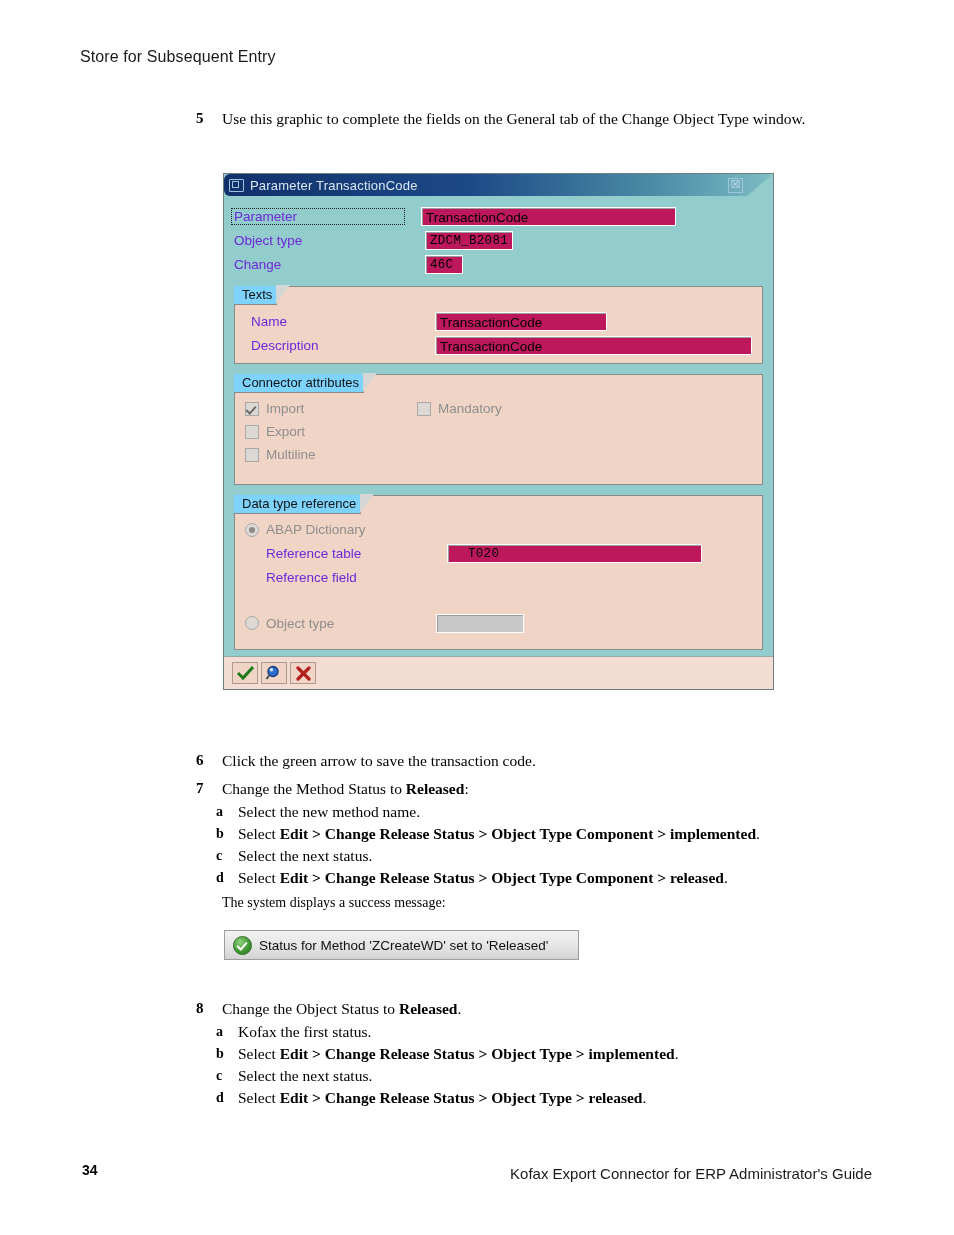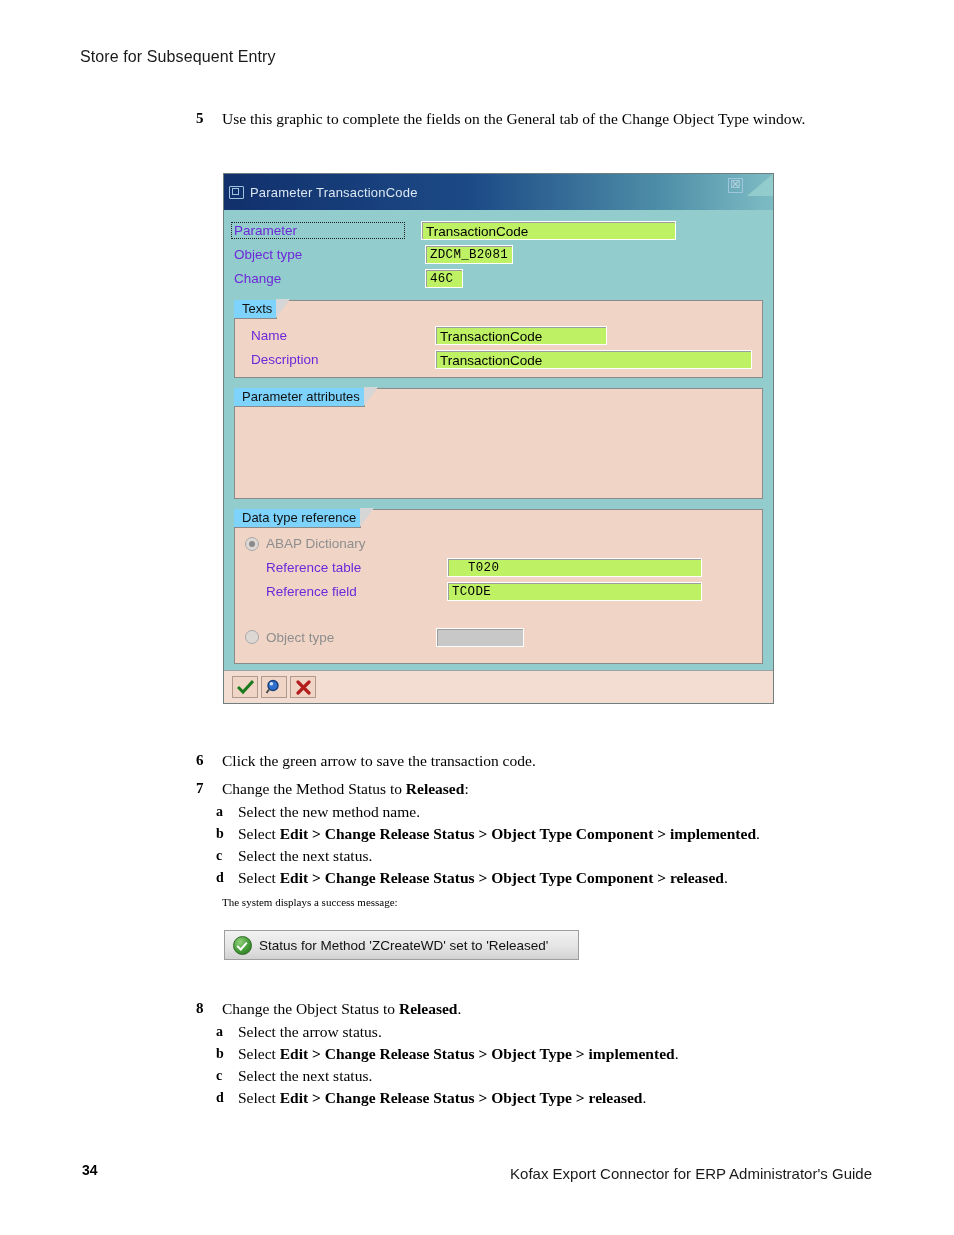--- a/index.html
+++ b/index.html
@@ -68,44 +68,45 @@
     line-height: 21px;
   }
   .substep-body {
     flex: 1 1 auto;
     font-size: 15.5px;
     line-height: 21px;
   }
   b { font-weight: bold; }
 
   .plain-line {
-    font-size: 11px;
+    font-size: 14px;
     line-height: 21px;
     margin-left: 0px;
   }
 
   
   .sap-dialog {
     position: absolute;
     left: 223px;
     top: 173px;
     width: 551px;
     border: 1px solid #6f7f7f;
     background: #93cccc;
     font-family: "Liberation Sans", sans-serif;
     box-sizing: border-box;
   }
   .titlebar {
-    height: 36px;
+    height: 22px;
     background: linear-gradient(to right, #11306c 0%, #1c4a86 45%, #4f8fa8 80%, #7ebcc4 100%);
     position: relative;
     display: flex;
     align-items: center;
     padding-left: 5px;
     overflow: hidden;
+    border-radius: 6px;
   }
   .titlebar:after {
     content: "";
     position: absolute;
     right: 0; top: 0;
     width: 26px; height: 22px;
     background: linear-gradient(135deg, #7ec0c6 0%, #93cccc 55%, #93cccc 100%);
     clip-path: polygon(100% 0, 100% 100%, 0 100%);
   }
   .tb-icon {
@@ -156,21 +157,21 @@
     font-size: 13.5px;
     color: #6d28d9;
     flex: 0 0 auto;
   }
   .flabel.focus {
     border: 1px dotted #202020;
     padding: 0px 2px;
     margin-left: -3px;
   }
   .sapinput {
-    background: #bef264;
+    background: #be185d;
     border: 1px solid #ffffff;
     box-shadow: inset 1px 1px 0 #9d9d9d;
     height: 19px;
     line-height: 19px;
     font-size: 13.5px;
     color: #000000;
     padding: 0 4px;
     box-sizing: border-box;
     white-space: nowrap;
     overflow: hidden;
@@ -371,40 +372,61 @@
         <span class="flabel" style="width:168px;padding-left:6px;">Name</span>
         <span class="sapinput" style="width:172px;margin-left:16px;">TransactionCode</span>
       </div>
       <div class="frow">
         <span class="flabel" style="width:168px;padding-left:6px;">Description</span>
         <span class="sapinput" style="width:330px;margin-left:16px;">TransactionCode</span>
       </div>
     </div>
 
     <div class="group" style="height:111px;">
-      <div class="gtitle">Parameter attributes</div>
-
+      <div class="gtitle">Connector attributes</div>
+
+      <div style="display:flex;">
+        <div style="width:172px;flex:0 0 172px;">
+          <div class="chkrow">
+            <span class="cbox checked"></span>
+            <span>Import</span>
+          </div>
+          <div class="chkrow">
+            <span class="cbox"></span>
+            <span>Export</span>
+          </div>
+          <div class="chkrow">
+            <span class="cbox"></span>
+            <span>Multiline</span>
+          </div>
+        </div>
+        <div>
+          <div class="chkrow">
+            <span class="cbox"></span>
+            <span>Mandatory</span>
+          </div>
+        </div>
+      </div>
     </div>
 
     <div class="group" style="height:155px;">
       <div class="gtitle">Data type reference</div>
 
       <div class="chkrow">
         <span class="rbox on"></span>
         <span>ABAP Dictionary</span>
       </div>
 
       <div class="frow">
         <span class="flabel" style="width:165px;padding-left:21px;">Reference table</span>
         <span class="sapinput mono" style="width:255px;margin-left:16px;padding-left:20px;">T020</span>
       </div>
 
       <div class="frow">
         <span class="flabel" style="width:165px;padding-left:21px;">Reference field</span>
-        <span class="sapinput mono" style="width:255px;margin-left:16px;">TCODE</span>
       </div>
 
       <div class="frow" style="margin-top:22px;">
         <span class="rbox"></span>
         <span class="flabel" style="width:154px;color:#8e8e8e;">Object type</span>
         <span class="sapinput" style="width:88px;margin-left:16px;background:#c8c8c8;"></span>
       </div>
     </div>
   </div>
 
@@ -478,21 +500,21 @@
 <div class="content" style="top:998px;">
   <div class="step">
     <div class="step-num">8</div>
     <div class="step-body">
       <span>Change the Object Status to </span><b>Released</b><span>.</span>
     </div>
   </div>
 
   <div class="substep">
     <div class="substep-letter">a</div>
-    <div class="substep-body">Select the arrow status.</div>
+    <div class="substep-body">Kofax the first status.</div>
   </div>
 
   <div class="substep">
     <div class="substep-letter">b</div>
     <div class="substep-body">
       <span>Select </span><b>Edit &gt; Change Release Status &gt; Object Type &gt; implemented</b><span>.</span>
     </div>
   </div>
 
   <div class="substep">

